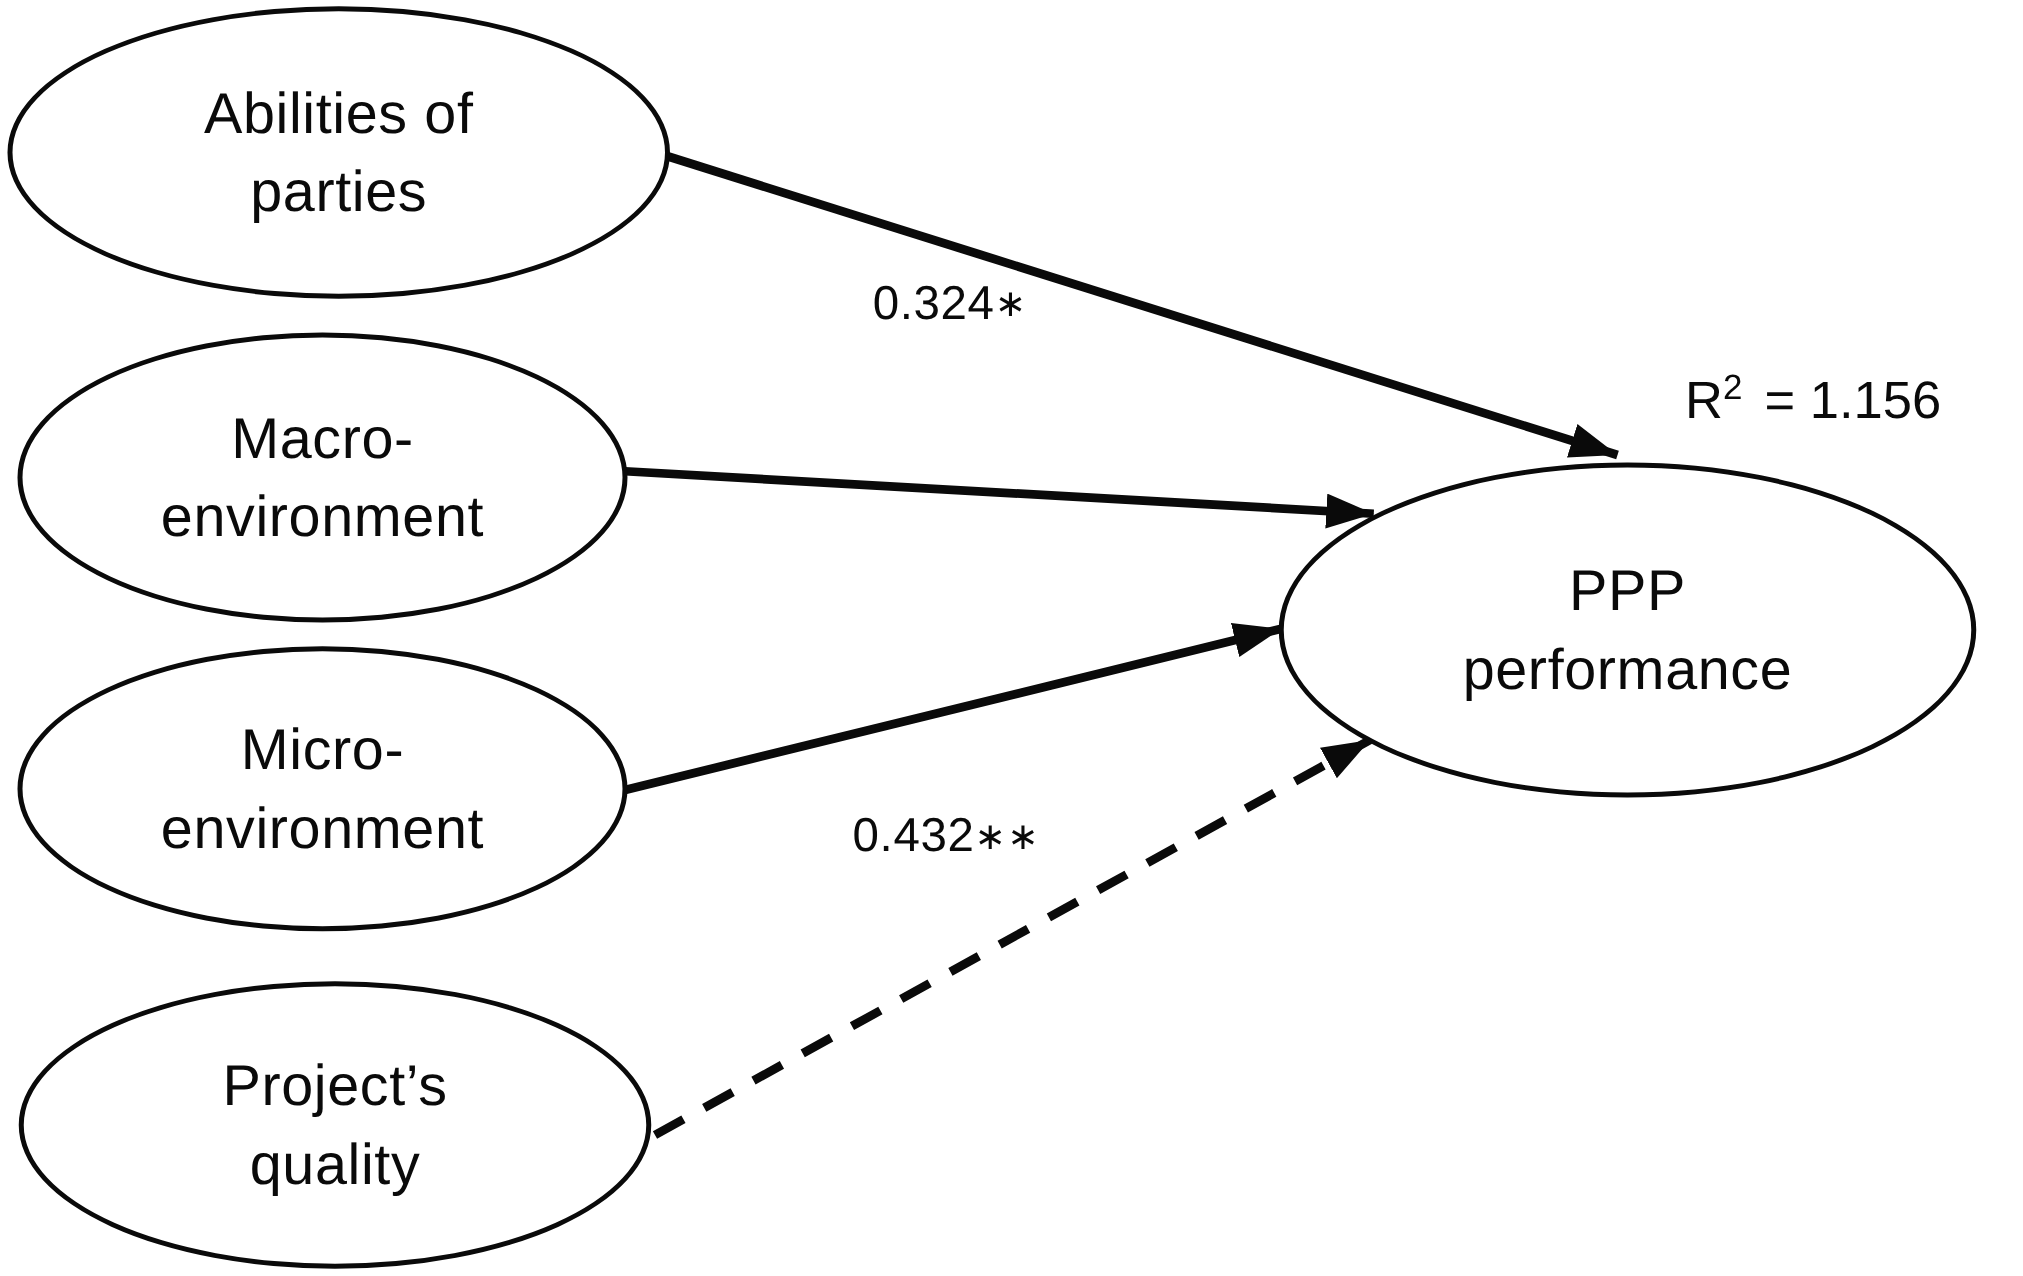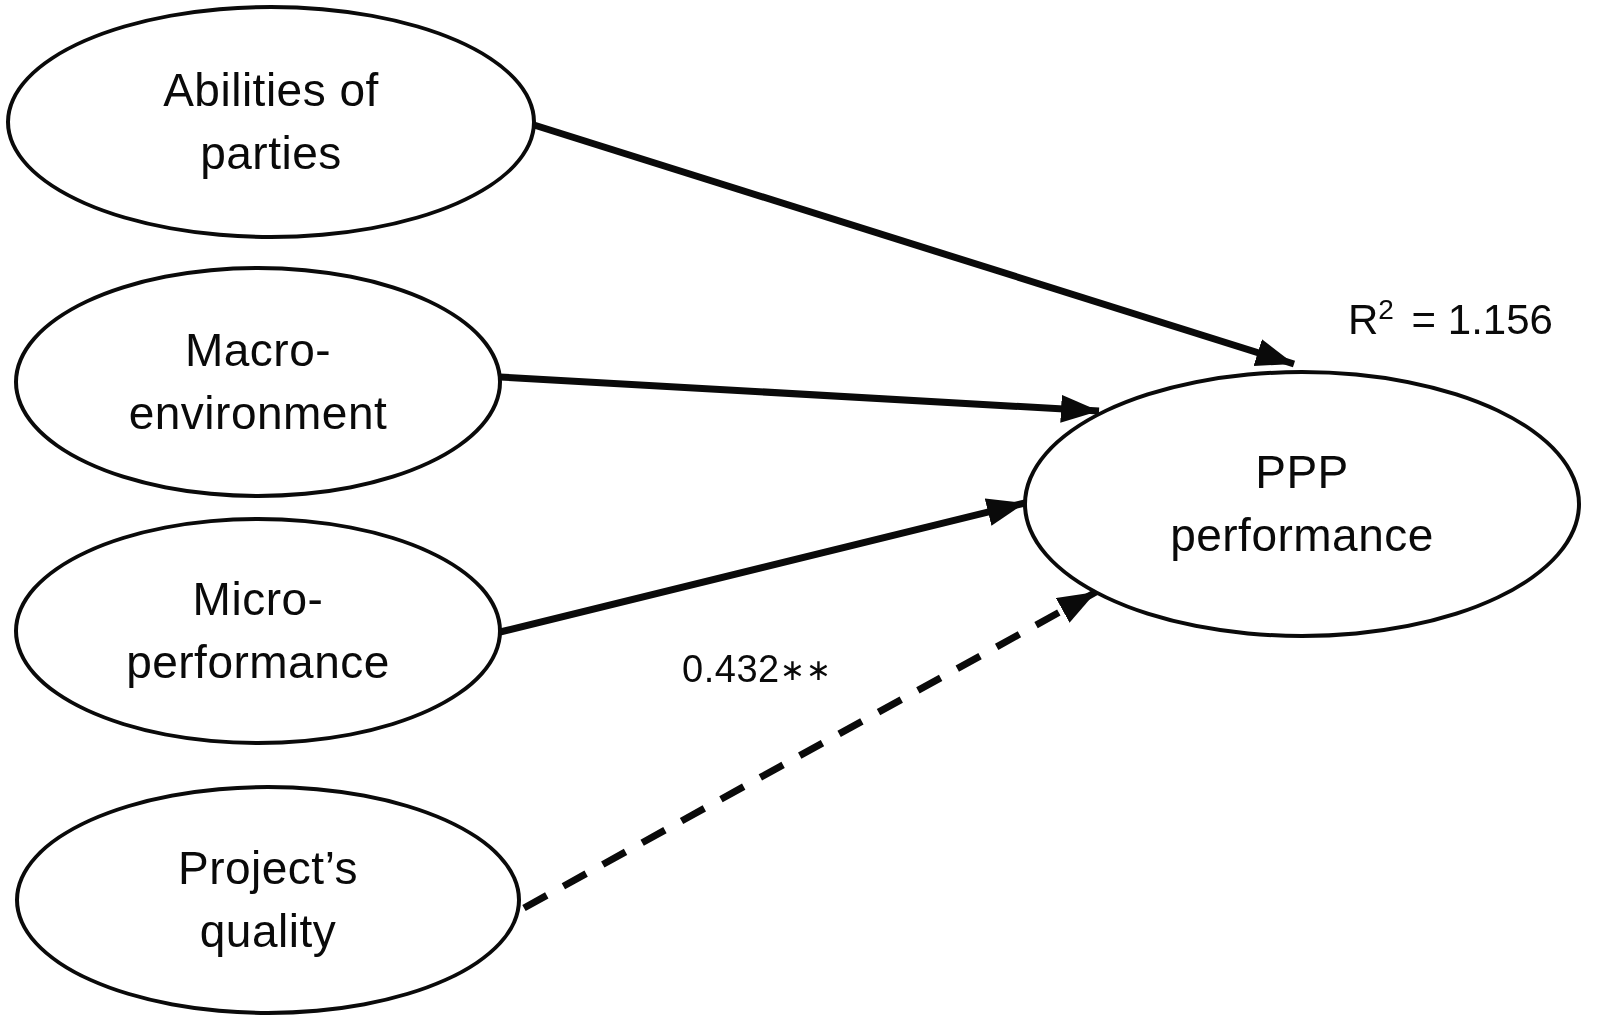--- a/index.html
+++ b/index.html
@@ -110,38 +110,41 @@
 parties</div>
   </div>
 
   <div class="construct ellipse-macro">
     <div class="label">Macro-
 environment</div>
   </div>
 
   <div class="construct ellipse-micro">
     <div class="label">Micro-
-performance</div>
+environment</div>
   </div>
 
   <div class="construct ellipse-quality">
     <div class="label">Project’s
 quality</div>
   </div>
 
   <div class="construct ellipse-performance">
     <div class="label">PPP
 performance</div>
   </div>
 
   <div class="rsq">
     <span>R</span><sup>2</sup>
     <span class="eq">= 1.156</span>
   </div>
 
+  <div class="coef coef-abilities">
+    <span>0.324</span><span class="sig">∗</span>
+  </div>
 
 
   <div class="coef coef-micro">
     <span>0.432</span><span class="sig">∗∗</span>
   </div>
 
 
 </div>
 
 </body></html>

